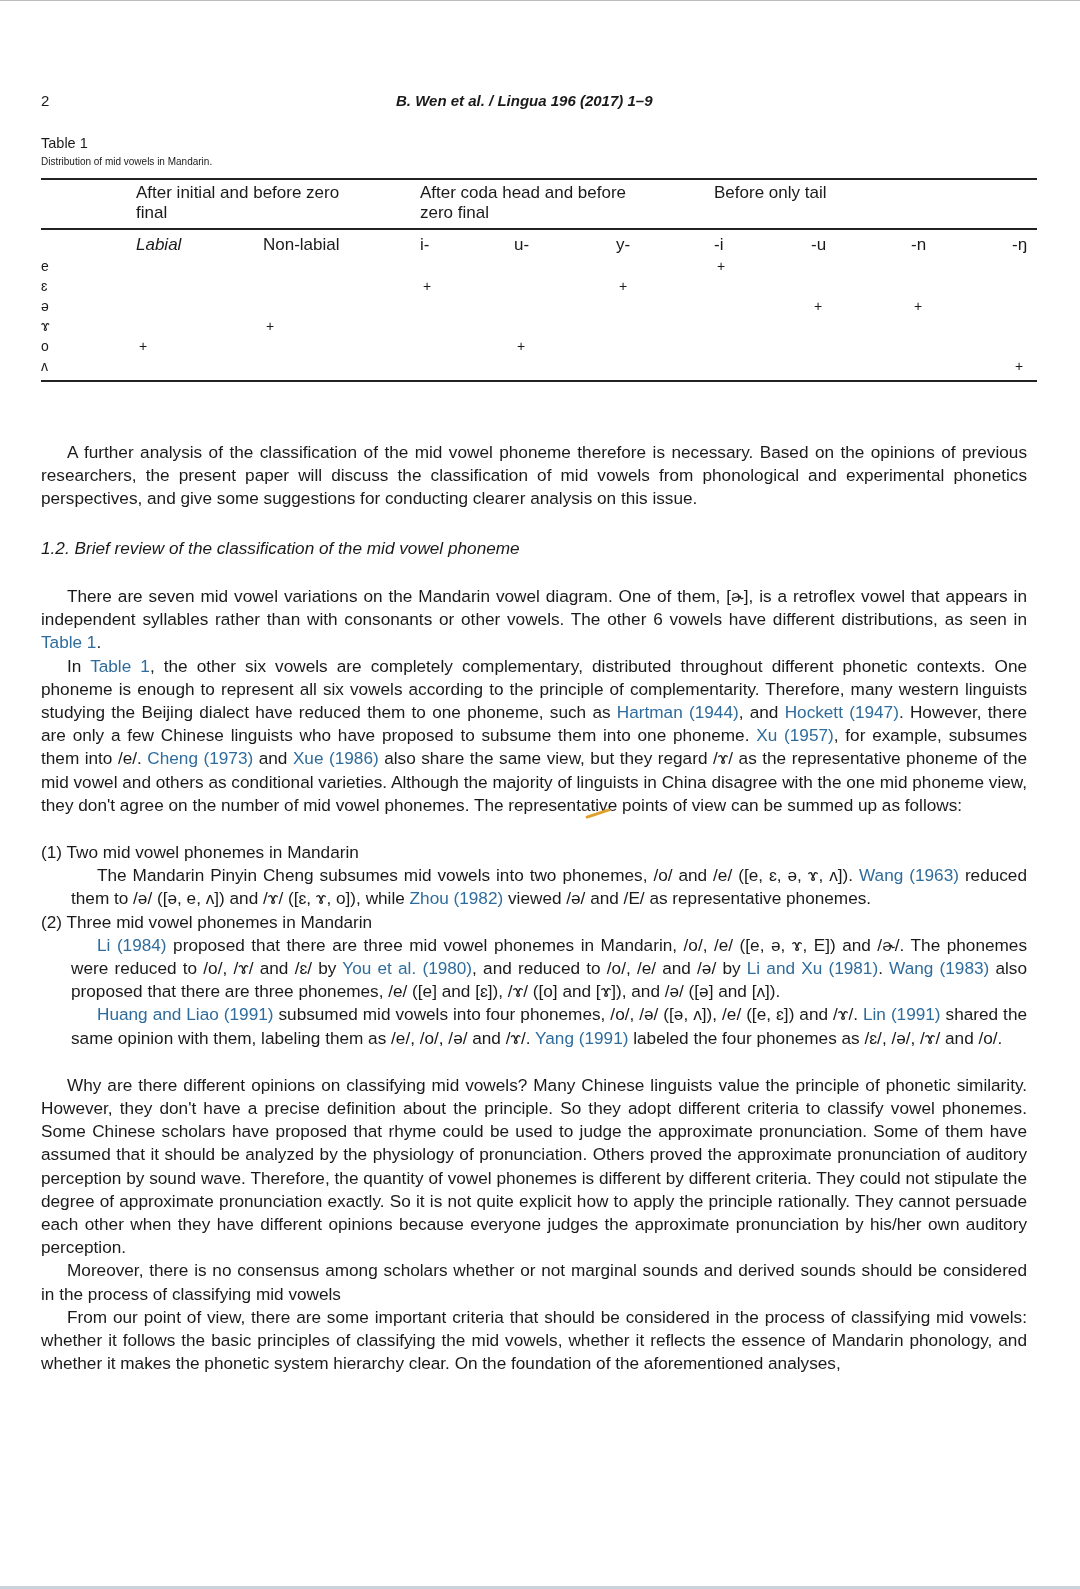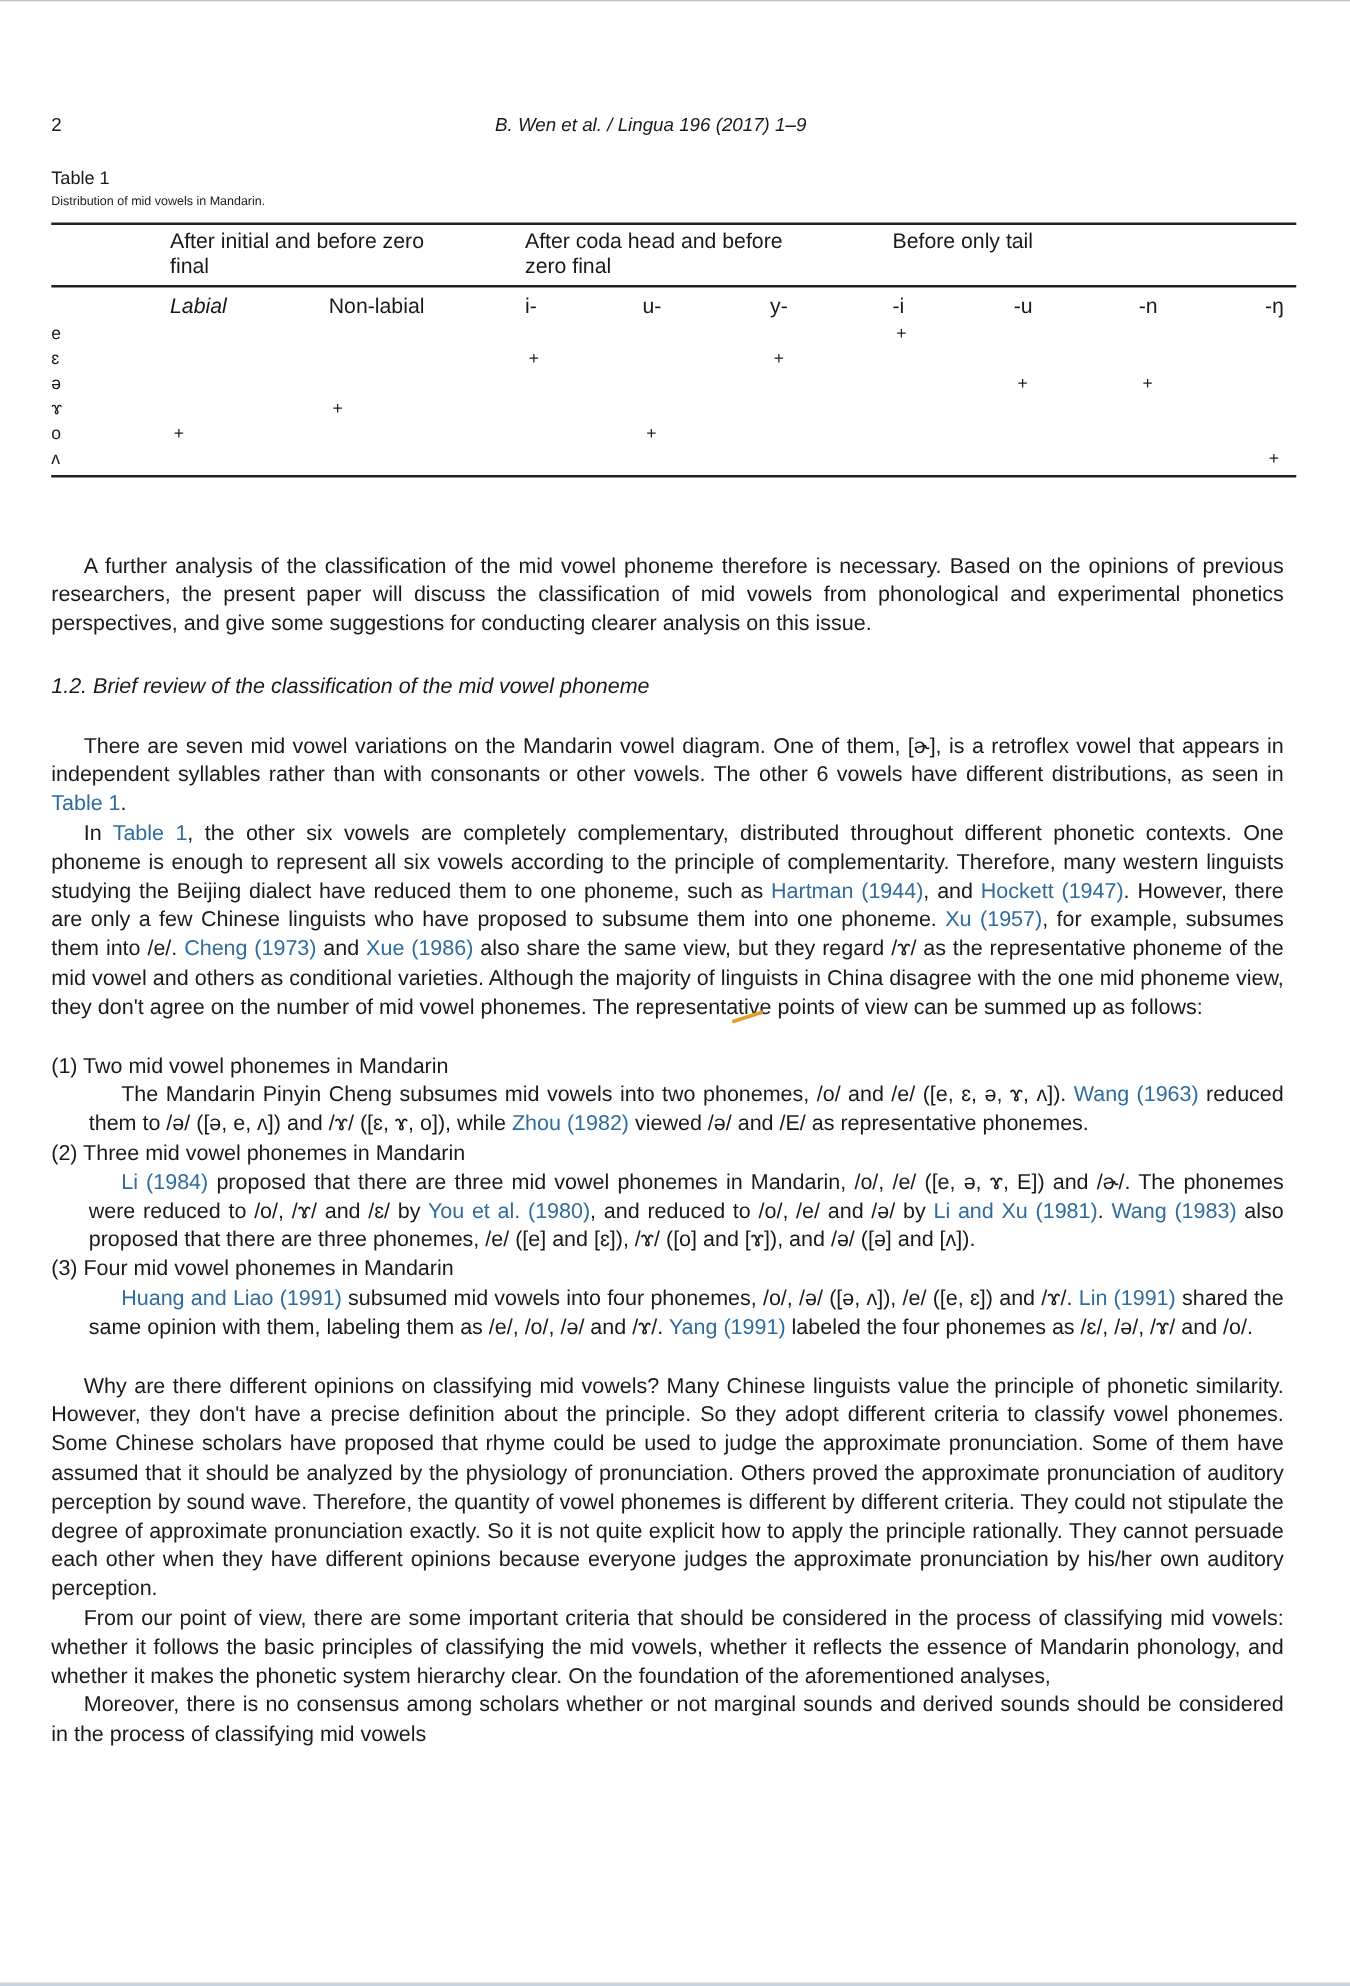--- a/index.html
+++ b/index.html
@@ -17,21 +17,21 @@
       background: #bdbdbd;
     }
     .bottom-border {
       position: absolute; left: 0; top: 1586px; width: 1080px; height: 3px;
       background: #c9d3de;
     }
     .page { position: absolute; left: 41px; top: 0; width: 996px; }
 
     .running-head { position: absolute; top: 92px; left: 0; width: 996px; height: 20px; font-size: 15px; }
     .page-number { position: absolute; left: 0; top: 0; }
-    .journal-ref { position: absolute; left: 355px; top: 0; font-style: italic; }
+    .journal-ref { position: absolute; left: 355px; top: 0; font-style: italic; font-weight: bold; }
 
     .table-label { position: absolute; top: 133px; left: 0; font-size: 14.5px; line-height: 20px; }
     .table-caption { position: absolute; top: 152px; left: 0; font-size: 10px; line-height: 20px; }
 
     .table-wrap { position: absolute; top: 178px; left: 0; width: 996px; }
     .rule { position: absolute; left: 0; width: 996px; background: #222; }
     .rule.top { top: 0; height: 2px; }
     .rule.mid { top: 50px; height: 2px; }
     .rule.bot { top: 202px; height: 2px; }
 
@@ -118,27 +118,26 @@
 
   <div class="body-text" style="top:585px">
     <p class="para"><span>There are seven mid vowel variations on the Mandarin vowel diagram. One of them, [ɚ], is a retroflex vowel that appears in independent syllables rather than with consonants or other vowels. The other 6 vowels have different distributions, as seen in </span><span class="link">Table 1</span><span>.</span></p>
     <p class="para"><span>In </span><span class="link">Table 1</span><span>, the other six vowels are completely complementary, distributed throughout different phonetic contexts. One phoneme is enough to represent all six vowels according to the principle of complementarity. Therefore, many western linguists studying the Beijing dialect have reduced them to one phoneme, such as </span><span class="link">Hartman (1944)</span><span>, and </span><span class="link">Hockett (1947)</span><span>. However, there are only a few Chinese linguists who have proposed to subsume them into one phoneme. </span><span class="link">Xu (1957)</span><span>, for example, subsumes them into /e/. </span><span class="link">Cheng (1973)</span><span> and </span><span class="link">Xue (1986)</span><span> also share the same view, but they regard /ɤ/ as the representative phoneme of the mid vowel and others as conditional varieties. Although the majority of linguists in China disagree with the one mid phoneme view, they don't agree on the number of mid vowel phonemes. The representative points of view can be summed up as follows:</span></p>
 
     <div id="list-block" style="margin-top:24px">
         <p class="list-head">(1) Two mid vowel phonemes in Mandarin</p>
         <p class="list-body"><span>The Mandarin Pinyin Cheng subsumes mid vowels into two phonemes, /o/ and /e/ ([e, ɛ, ə, ɤ, ʌ]). </span><span class="link">Wang (1963)</span><span> reduced them to /ə/ ([ə, e, ʌ]) and /ɤ/ ([ɛ, ɤ, o]), while </span><span class="link">Zhou (1982)</span><span> viewed /ə/ and /E/ as representative phonemes.</span></p>
         <p class="list-head">(2) Three mid vowel phonemes in Mandarin</p>
         <p class="list-body"><span class="link">Li (1984)</span><span> proposed that there are three mid vowel phonemes in Mandarin, /o/, /e/ ([e, ə, ɤ, E]) and /ɚ/. The phonemes were reduced to /o/, /ɤ/ and /ɛ/ by </span><span class="link">You et al. (1980)</span><span>, and reduced to /o/, /e/ and /ə/ by </span><span class="link">Li and Xu (1981)</span><span>. </span><span class="link">Wang (1983)</span><span> also proposed that there are three phonemes, /e/ ([e] and [ɛ]), /ɤ/ ([o] and [ɤ]), and /ə/ ([ə] and [ʌ]).</span></p>
-        <p class="list-head">(3) Four mid vowel phonemes in Mandarin</p>
         <p class="list-body"><span class="link">Huang and Liao (1991)</span><span> subsumed mid vowels into four phonemes, /o/, /ə/ ([ə, ʌ]), /e/ ([e, ɛ]) and /ɤ/. </span><span class="link">Lin (1991)</span><span> shared the same opinion with them, labeling them as /e/, /o/, /ə/ and /ɤ/. </span><span class="link">Yang (1991)</span><span> labeled the four phonemes as /ɛ/, /ə/, /ɤ/ and /o/.</span></p>
       </div>
 
     <div style="margin-top:24px">
       <p class="para">Why are there different opinions on classifying mid vowels? Many Chinese linguists value the principle of phonetic similarity. However, they don't have a precise definition about the principle. So they adopt different criteria to classify vowel phonemes. Some Chinese scholars have proposed that rhyme could be used to judge the approximate pronunciation. Some of them have assumed that it should be analyzed by the physiology of pronunciation. Others proved the approximate pronunciation of auditory perception by sound wave. Therefore, the quantity of vowel phonemes is different by different criteria. They could not stipulate the degree of approximate pronunciation exactly. So it is not quite explicit how to apply the principle rationally. They cannot persuade each other when they have different opinions because everyone judges the approximate pronunciation by his/her own auditory perception.</p>
+      <p class="para">Moreover, there is no consensus among scholars whether or not marginal sounds and derived sounds should be considered in the process of classifying mid vowels</p>
       <p class="para">From our point of view, there are some important criteria that should be considered in the process of classifying mid vowels: whether it follows the basic principles of classifying the mid vowels, whether it reflects the essence of Mandarin phonology, and whether it makes the phonetic system hierarchy clear. On the foundation of the aforementioned analyses,</p>
-      <p class="para">Moreover, there is no consensus among scholars whether or not marginal sounds and derived sounds should be considered in the process of classifying mid vowels</p>
     </div>
   </div>
 
   <div class="pen-mark"></div>
 </div>
 
 <div class="bottom-border"></div>
 
 </body></html>

